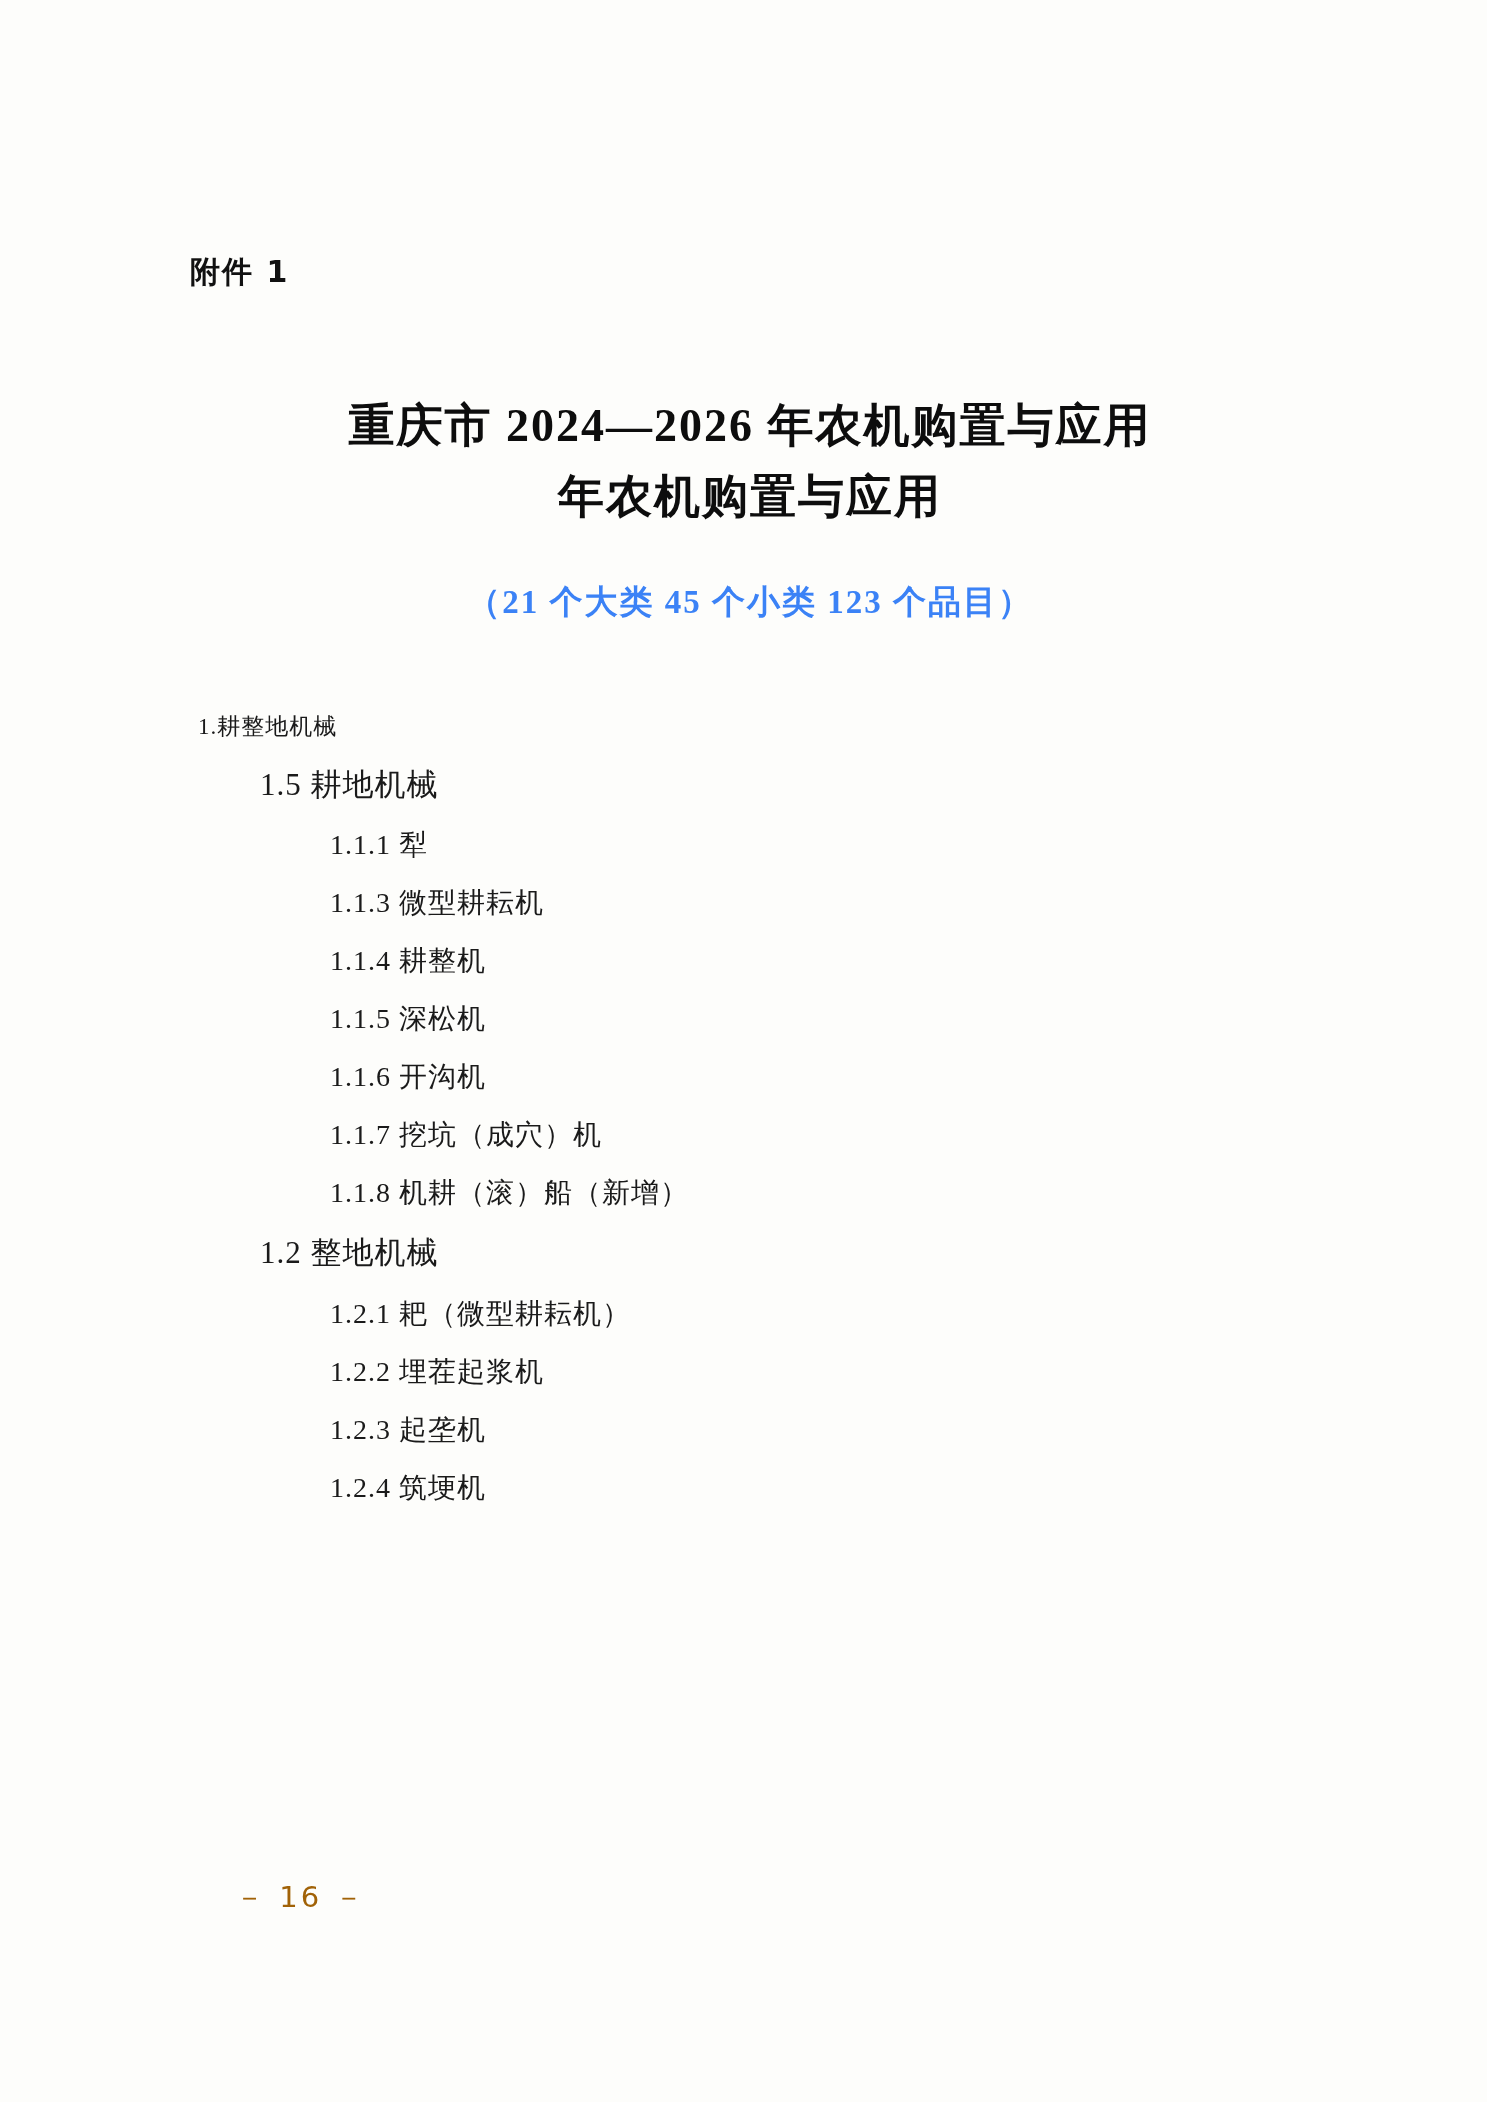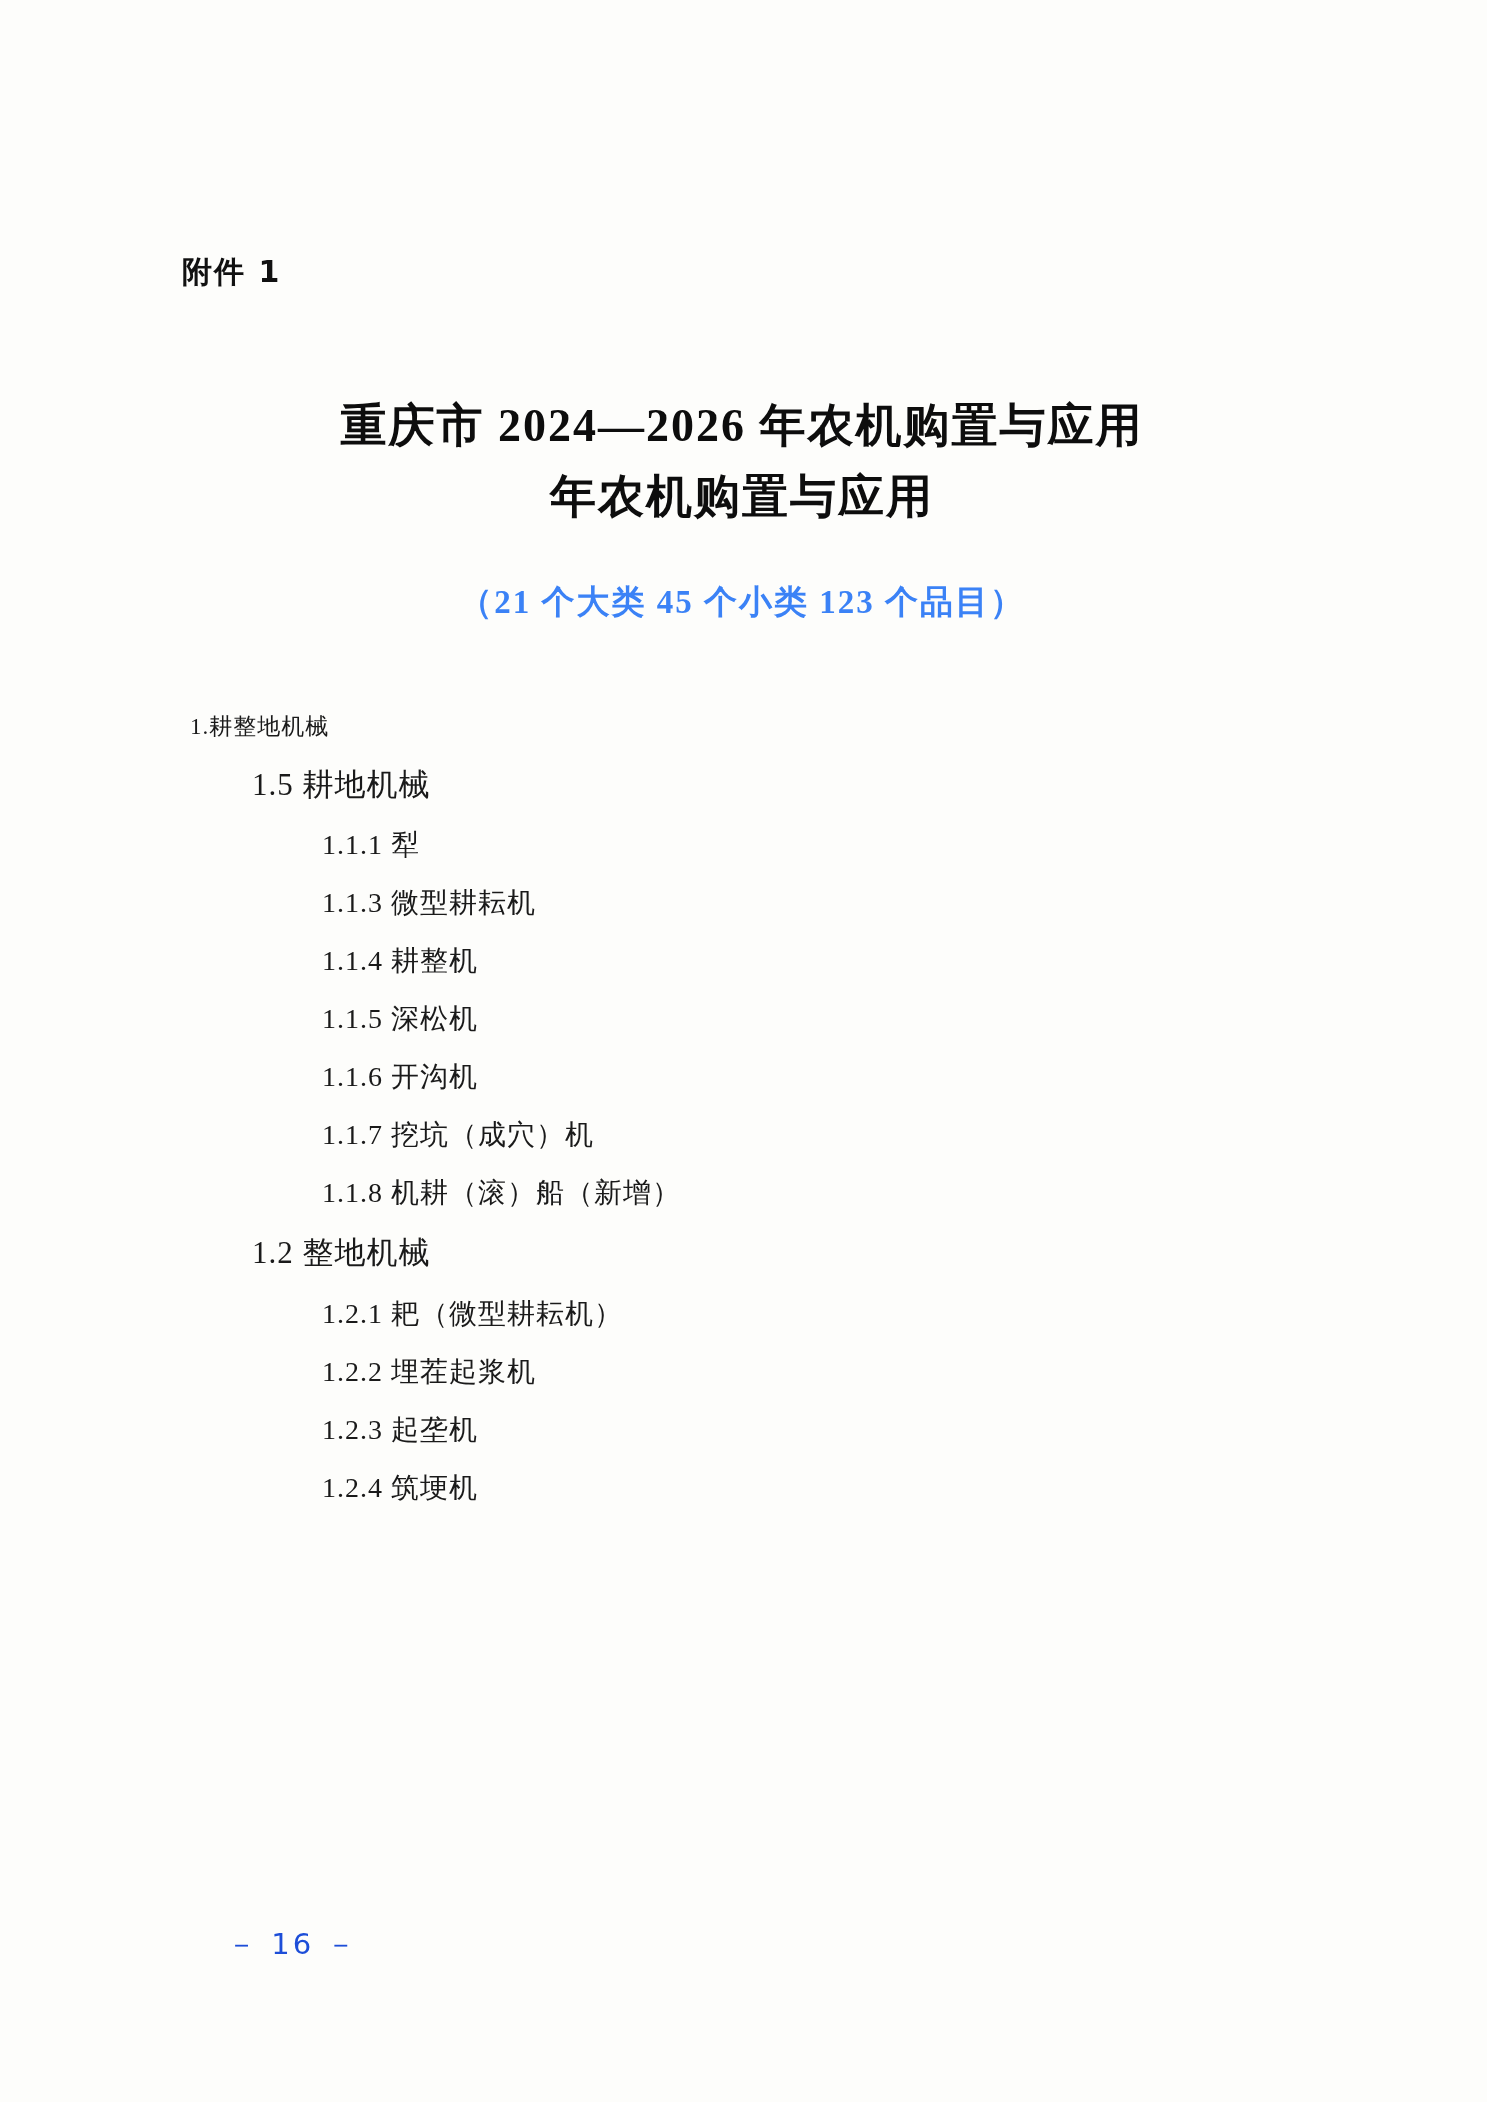--- a/index.html
+++ b/index.html
@@ -12,21 +12,21 @@
     width: 1487px;
     height: 2102px;
     background: #fdfdfb;
     font-family: "Liberation Serif", "DejaVu Serif", serif;
     color: #1a1a1a;
     overflow: hidden;
     box-sizing: border-box;
   }
   .inner {
     position: absolute;
-    left: 182px;
+    left: 190px;
     top: 0;
     width: 1120px;
     height: 2102px;
   }
   .attachment-label {
     position: absolute;
     left: 0;
     top: 252px;
     font-family: "DejaVu Sans", "Liberation Sans", sans-serif;
     font-size: 30px;
@@ -89,22 +89,21 @@
     position: absolute;
     left: 0;
     top: 1878px;
     width: 1120px;
     text-align: left;
     padding-left: 45px;
     box-sizing: border-box;
     font-family: "DejaVu Sans", "Liberation Sans", sans-serif;
     font-size: 29px;
     letter-spacing: 3px;
-    color: #1d4ed8;
-    margin-top: 47px;
+    color: #a16207;
   }
 </style>
 </head>
 <body>
 
 <div class="page">
   <div class="inner">
 
     <div class="attachment-label">附件 1</div>
 

